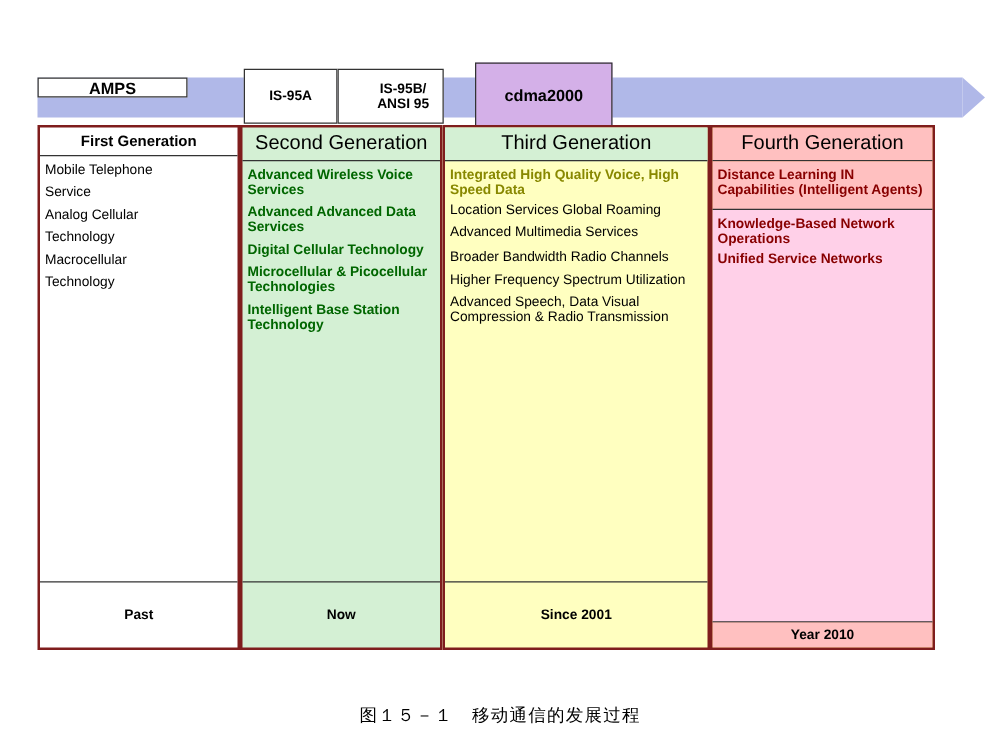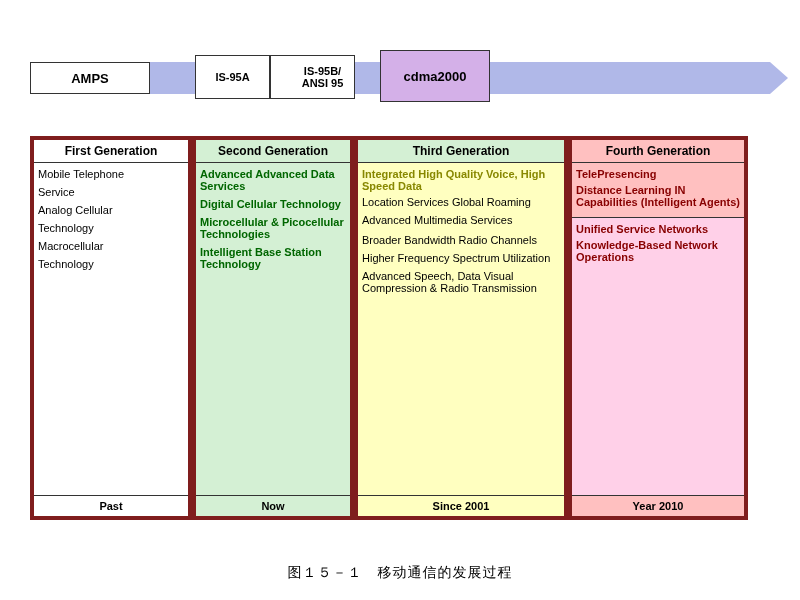--- a/index.html
+++ b/index.html
@@ -36,41 +36,40 @@
       position: absolute;
       top: 100px;
       left: 30px;
       right: 48px;
       bottom: 80px;
       display: flex;
     }
     .col {
       display: flex;
       flex-direction: column;
-      border: 4px solid #7f1d1d;
-      margin-top: 36px;
+      border: 2px solid #7f1d1d;
     }
     .col-header {
-      font-weight: bold;
-      font-size: 12px;
+      font-weight: normal;
+      font-size: 16px;
       text-align: center;
       padding: 4px 4px;
       border-bottom: 1px solid #333;
     }
     .col-body {
       flex: 1;
       padding: 5px 4px;
       font-size: 11px;
     }
     .col-footer {
       border-top: 1px solid #333;
       text-align: center;
       font-weight: bold;
       font-size: 11px;
-      padding: 4px 4px;
+      padding: 20px 4px;
     }
     
     .col-1 { background: #fff; width: 162px; }
     .col-2 { background: #d4f0d4; width: 162px; }
     .col-3 { background: #ffffc0; width: 214px; }
     .col-4 { background: #a16207; width: 180px; }
 
     .col-header-3 { background: #d4f0d4; }
     .col-header-4 { background: #ffc0c0; }
 
@@ -120,21 +119,21 @@
       height: 52px;
       display: flex;
       align-items: center;
       justify-content: center;
     }
     .amps-box {
       position: absolute;
       top: 62px;
       left: 30px;
       width: 120px;
-      height: 32px;
+      height: 16px;
       background: #fff;
       border: 1px solid #333;
       display: flex;
       align-items: center;
       justify-content: center;
       font-weight: bold;
       font-size: 13px;
       z-index: 2;
     }
 
@@ -203,20 +202,21 @@
       <span class="item-normal">Technology</span>
       <span class="item-normal">Macrocellular</span>
       <span class="item-normal">Technology</span>
     </div>
     <div class="col-footer">Past</div>
   </div>
 
   <div class="col col-2">
     <div class="col-header">Second Generation</div>
     <div class="col-body">
+      <span class="item-bold">Advanced Wireless Voice Services</span>
       <span class="item-bold">Advanced Advanced Data Services</span>
       <span class="item-bold">Digital Cellular Technology</span>
       <span class="item-bold">Microcellular &amp; Picocellular Technologies</span>
       <span class="item-bold">Intelligent Base Station Technology</span>
     </div>
     <div class="col-footer">Now</div>
   </div>
 
   <div class="col col-3">
     <div class="col-header col-header-3">Third  Generation</div>
@@ -227,25 +227,24 @@
       <span class="item-normal">Broader Bandwidth Radio Channels</span>
       <span class="item-normal">Higher Frequency Spectrum Utilization</span>
       <span class="item-normal">Advanced Speech, Data Visual Compression &amp; Radio Transmission</span>
     </div>
     <div class="col-footer">Since 2001</div>
   </div>
 
   <div class="col col-4" style="flex-direction:column;">
     <div class="col-header col-header-4">Fourth Generation</div>
     <div class="col-4-top">
-      <span class="item-bold-4">TelePresencing</span>
       <span class="item-bold-4">Distance Learning IN Capabilities (Intelligent Agents)</span>
     </div>
     <div class="col-4-mid">
+      <span class="item-bold-4">Knowledge-Based Network Operations</span>
       <span class="item-bold-4">Unified Service Networks</span>
-      <span class="item-bold-4">Knowledge-Based Network Operations</span>
     </div>
     <div class="col-4-footer">Year 2010</div>
   </div>
 
 </div>
 
 <div class="caption">图１５－１　移动通信的发展过程</div>
 
 </body></html>

